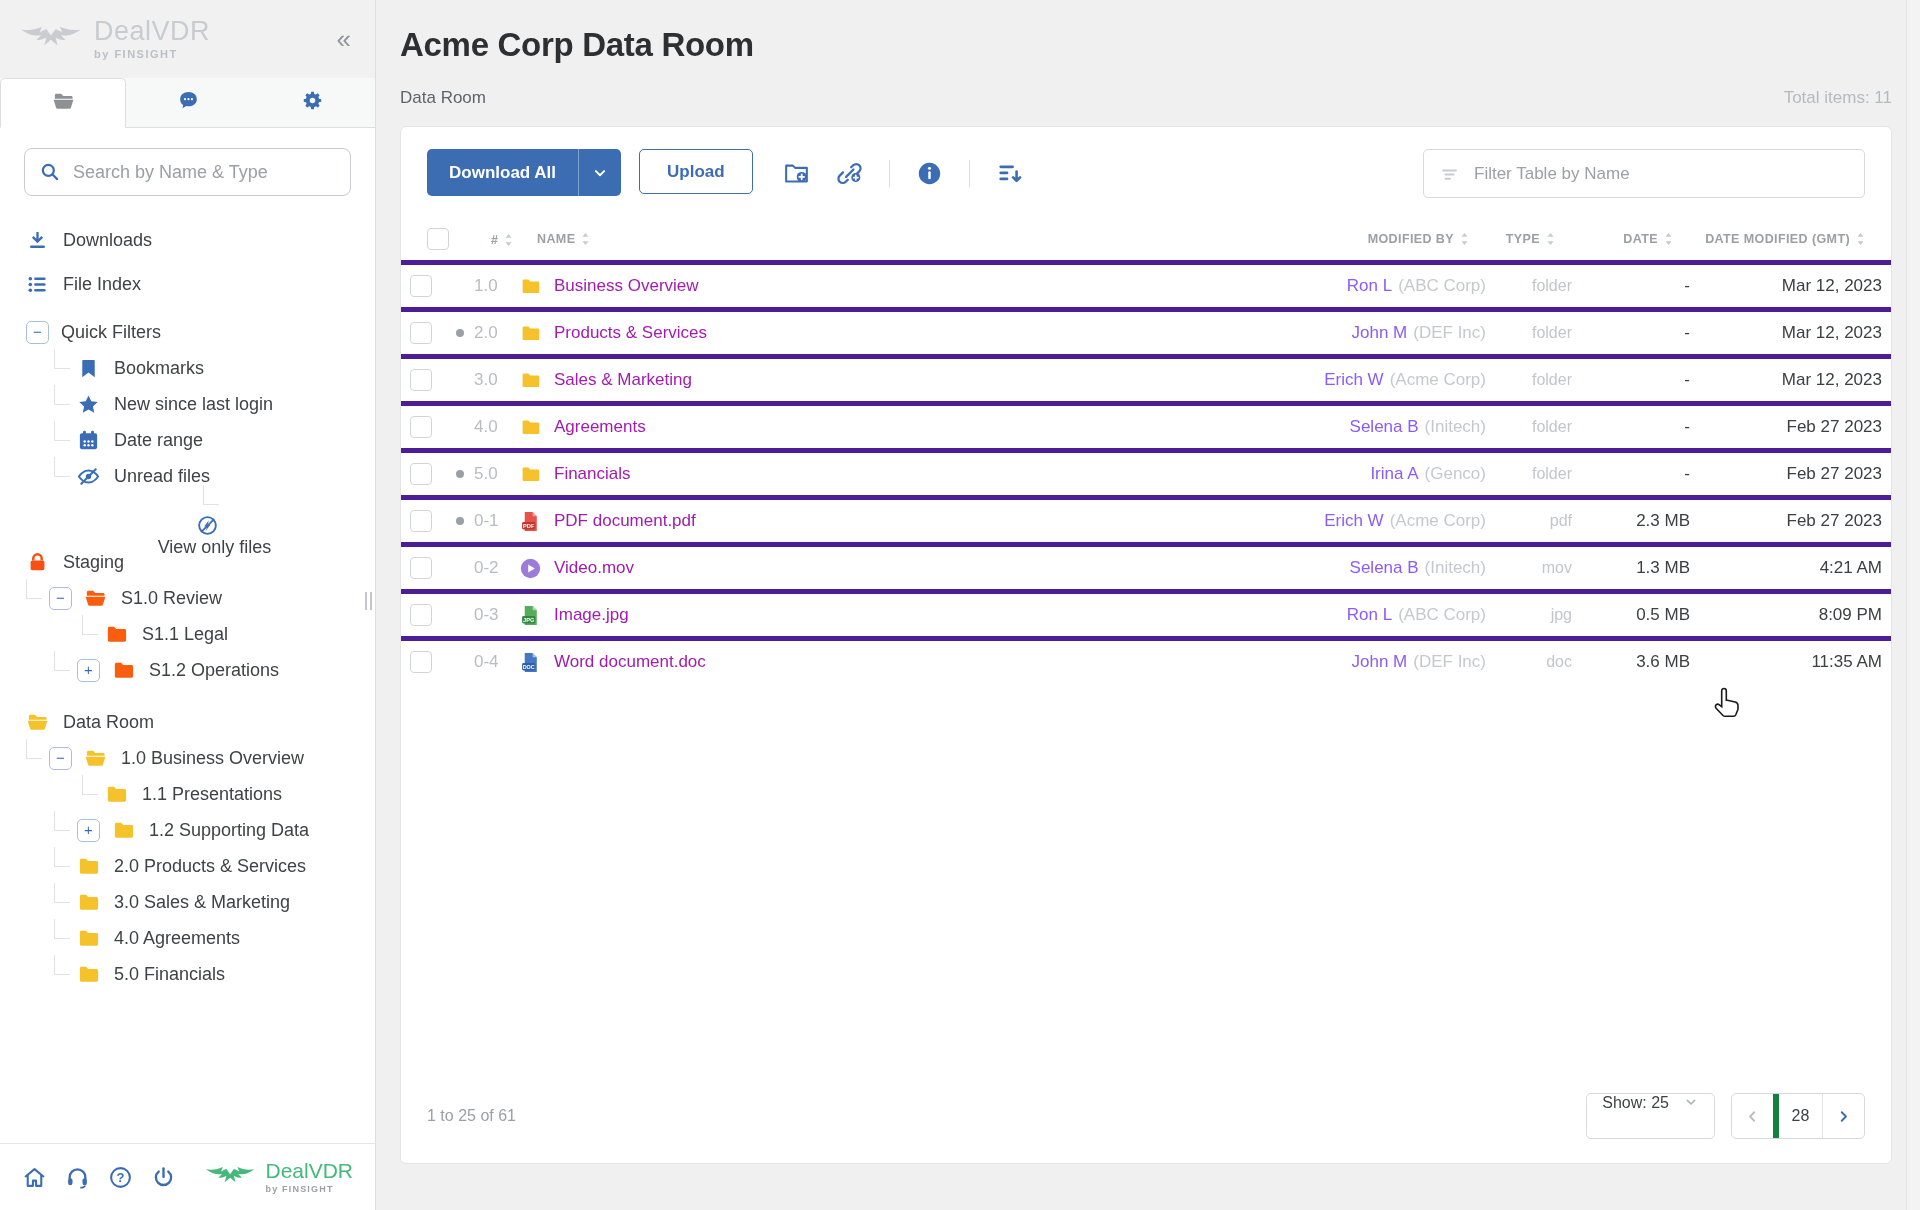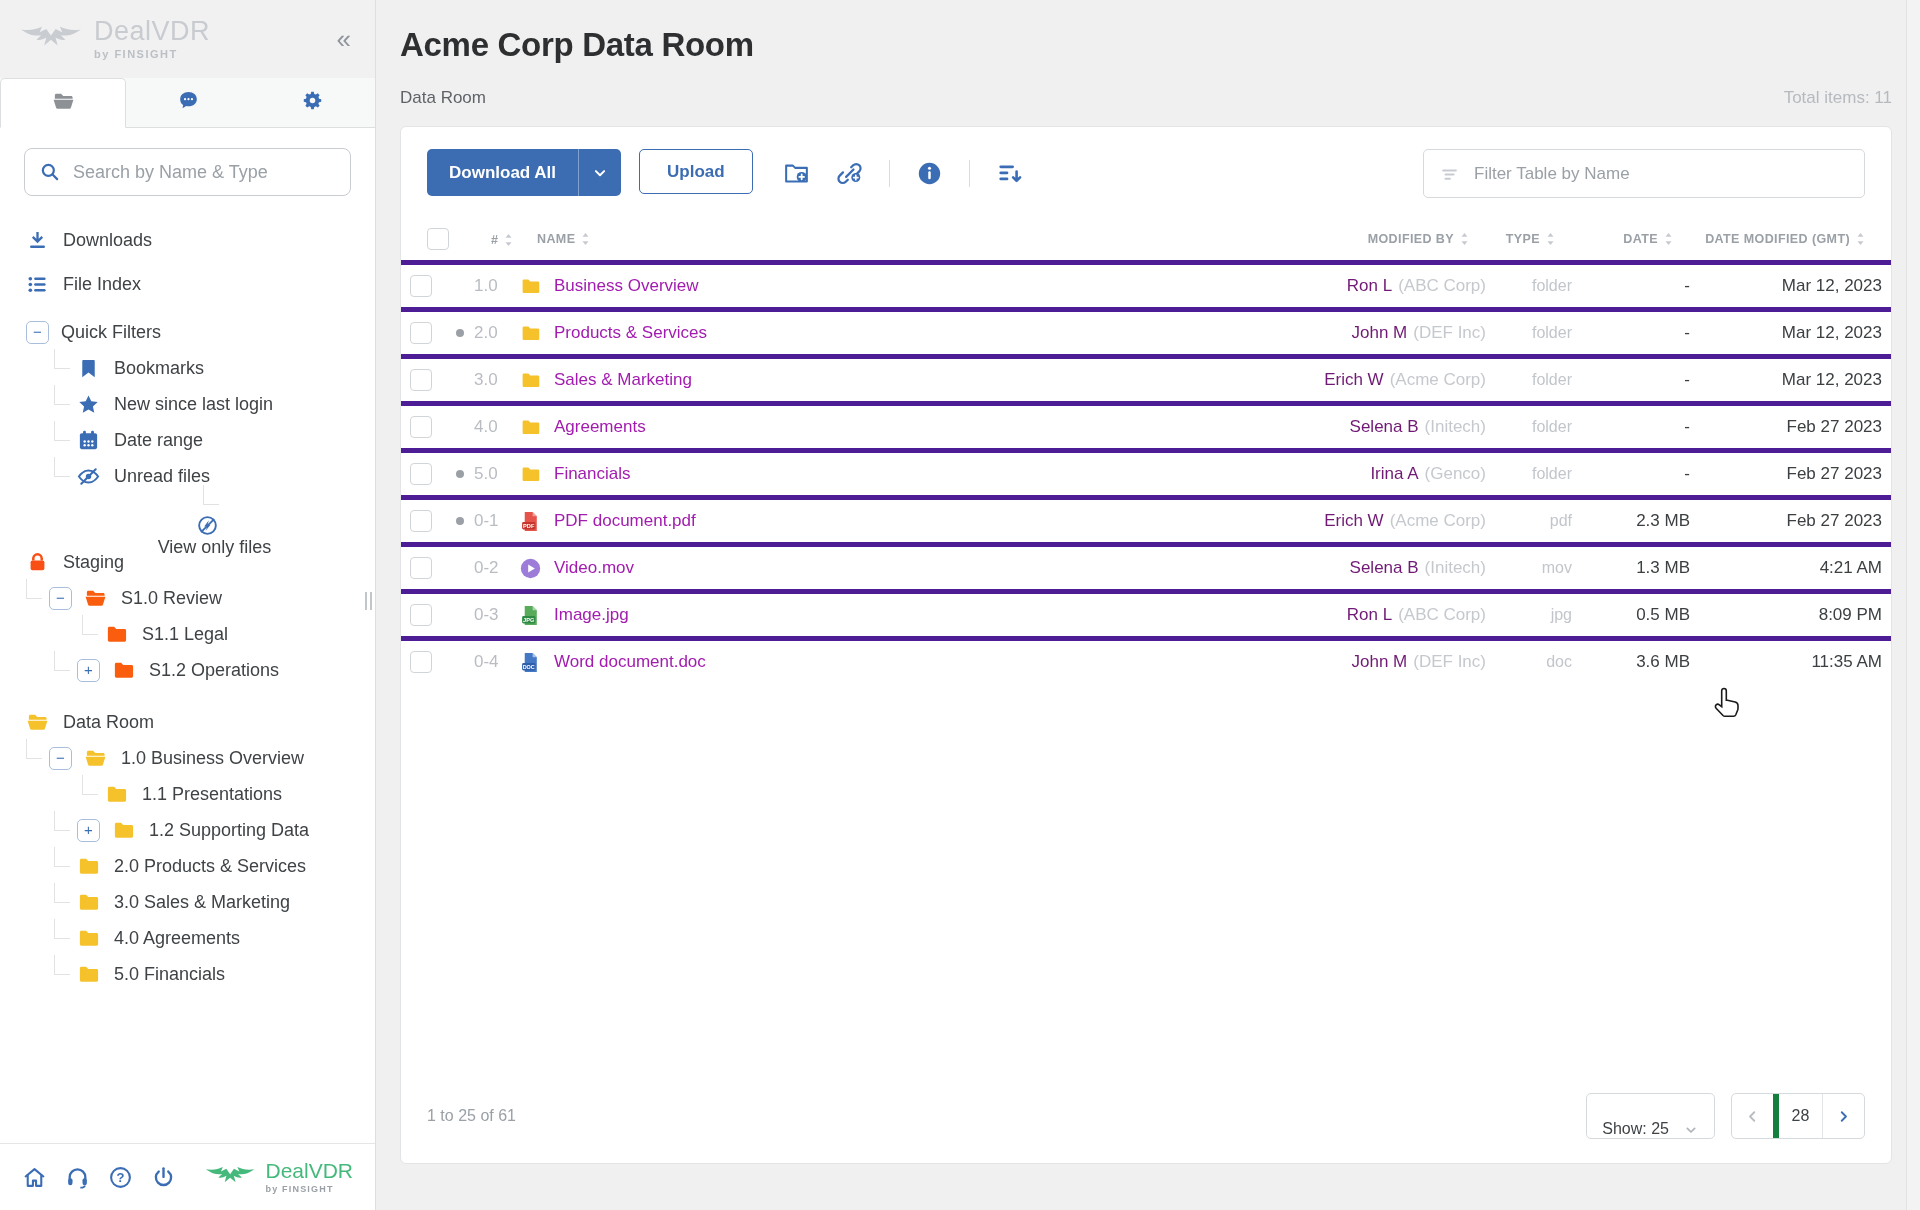--- a/index.html
+++ b/index.html
@@ -101,28 +101,28 @@
   .c-size{width:118px;flex:none;text-align:right;}
   .c-date{width:192px;flex:none;text-align:right;}
 
   .cb{width:20px;height:20px;border:1.5px solid #d2d5d8;border-radius:4px;background:#fff;cursor:pointer;}
   .row{display:flex;align-items:center;height:42px;padding:0 9px;border-top:5px solid #4c1d95;
        font-size:17px;cursor:pointer;}
   .dot{width:8px;height:8px;border-radius:50%;background:#9aa0a6;}
   .fname{color:#a21caf;white-space:nowrap;overflow:hidden;text-overflow:ellipsis;}
   .ficon{width:21px;height:21px;flex:none;display:inline-flex;}
   .ficon svg{width:100%;height:100%;}
-  .up-name{color:#701a75;}
+  .up-name{color:#8b5cf6;}
   .up-org{color:#c5c9ce;margin-left:6px;}
   .c-size,.c-date{color:#3c4043;}
 
   .card-footer{margin-top:auto;display:flex;align-items:center;padding:18px 26px 24px 26px;
                font-size:16px;color:#9aa0a6;}
   .show-box{margin-left:auto;height:44px;border:1px solid #d7dadd;border-radius:5px;display:flex;
-            align-items:flex-end;padding:0 15px;gap:14px;color:#3f4346;cursor:pointer;background:#fff;}
+            align-items:flex-start;padding:0 15px;gap:14px;color:#3f4346;cursor:pointer;background:#fff;}
   .show-box svg{width:16px;height:16px;}
   .pager{margin-left:16px;height:44px;border:1px solid #d7dadd;border-radius:5px;display:flex;
          align-items:stretch;background:#fff;overflow:hidden;}
   .pager-btn{width:41px;display:flex;align-items:center;justify-content:center;cursor:pointer;}
   .pager-btn svg{width:17px;height:17px;}
   .pager-page{width:43px;border-left:6px solid #15803d;border-right:1px solid #e2e4e6;
               display:flex;align-items:center;justify-content:center;font-size:16px;color:#3f4346;}
 
   .scroll-gutter{position:absolute;right:0;top:0;width:13px;height:1210px;background:#f3f3f4;
                  border-left:1px solid #e3e3e5;}

